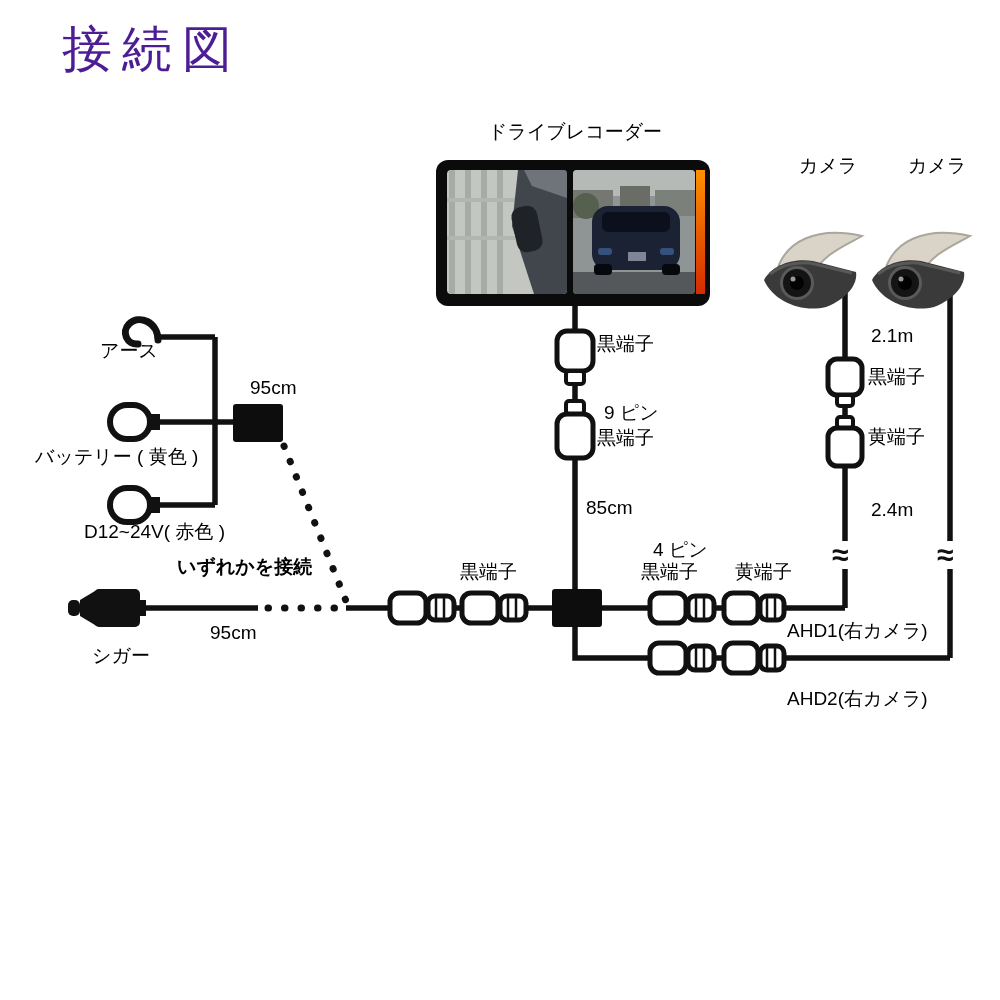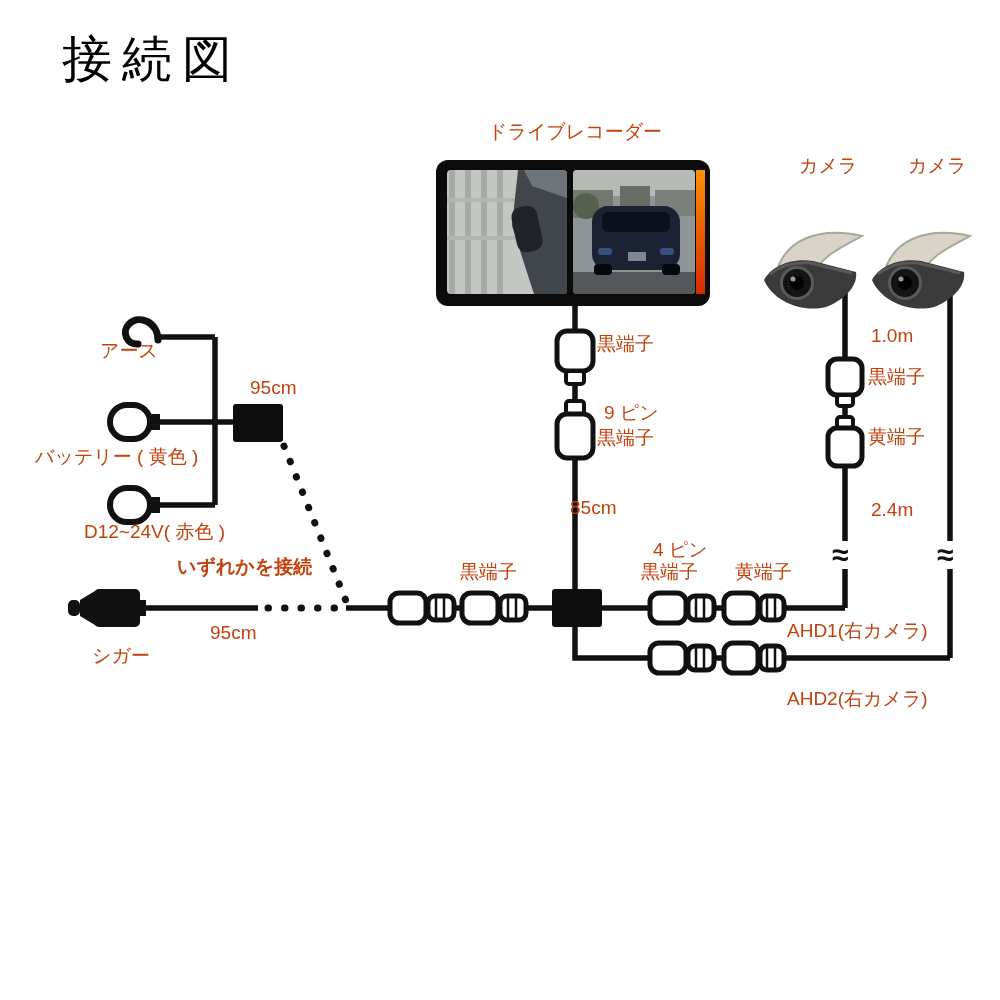--- a/index.html
+++ b/index.html
@@ -1,21 +1,21 @@
 <!DOCTYPE html>
 <html><head>
 <meta charset="utf-8">
 <style>
   html,body{margin:0;padding:0;background:#fff;}
   #canvas{position:relative;width:1000px;height:1000px;background:#fff;overflow:hidden;
           font-family:"Liberation Sans",sans-serif;color:#111;}
   svg{position:absolute;left:0;top:0;}
-  .lbl{position:absolute;font-size:19px;font-weight:500;color:#c2410c;white-space:nowrap;line-height:1.2;}
-  .title{position:absolute;left:62px;top:26px;font-family:"Liberation Serif",serif;
-         font-size:50px;font-weight:500;letter-spacing:10px;color:#000000;}
+  .lbl{position:absolute;font-size:19px;font-weight:500;color:#000000;white-space:nowrap;line-height:1.2;}
+  .title{position:absolute;left:62px;top:16px;font-family:"Liberation Serif",serif;
+         font-size:50px;font-weight:500;letter-spacing:10px;color:#4c1d95;}
   .bold{font-weight:700;}
   .brk{position:absolute;font-size:30px;font-weight:700;background:#fff;line-height:0.8;
        padding:2px 3px;color:#111;}
 </style>
 </head>
 <body>
 
 <div id="canvas">
 
   <svg width="1000" height="1000" viewBox="0 0 1000 1000">
@@ -182,29 +182,29 @@
   <div class="lbl" style="left:44px;top:521px;margin-left:40px;">D12~24V( 赤色 )</div>
   <div class="lbl" style="left:250px;top:377px;">95cm</div>
   <div class="lbl bold" style="left:177px;top:556px;">いずれかを接続</div>
   <div class="lbl" style="left:92px;top:645px;">シガー</div>
   <div class="lbl" style="left:210px;top:622px;">95cm</div>
 
   <div class="lbl" style="left:460px;top:561px;">黒端子</div>
   <div class="lbl" style="left:597px;top:333px;">黒端子</div>
   <div class="lbl" style="left:604px;top:402px;">9 ピン</div>
   <div class="lbl" style="left:597px;top:427px;">黒端子</div>
-  <div class="lbl" style="left:570px;top:497px;text-align:right;">85cm</div>
+  <div class="lbl" style="left:586px;top:497px;text-align:right;">85cm</div>
 
   <div class="lbl" style="left:653px;top:539px;">4 ピン</div>
   <div class="lbl" style="left:641px;top:561px;">黒端子</div>
   <div class="lbl" style="left:735px;top:561px;">黄端子</div>
   <div class="lbl" style="left:787px;top:620px;">AHD1(右カメラ)</div>
   <div class="lbl" style="left:787px;top:667px;margin-top:21px;">AHD2(右カメラ)</div>
 
-  <div class="lbl" style="left:871px;top:325px;">1.0m</div>
+  <div class="lbl" style="left:871px;top:325px;">2.1m</div>
   <div class="lbl" style="left:868px;top:366px;">黒端子</div>
   <div class="lbl" style="left:868px;top:426px;">黄端子</div>
   <div class="lbl" style="left:871px;top:499px;">2.4m</div>
 
   <div class="brk" style="left:829px;top:541px;">≈</div>
   <div class="brk" style="left:934px;top:541px;">≈</div>
 
 </div>
 
 </body></html>

